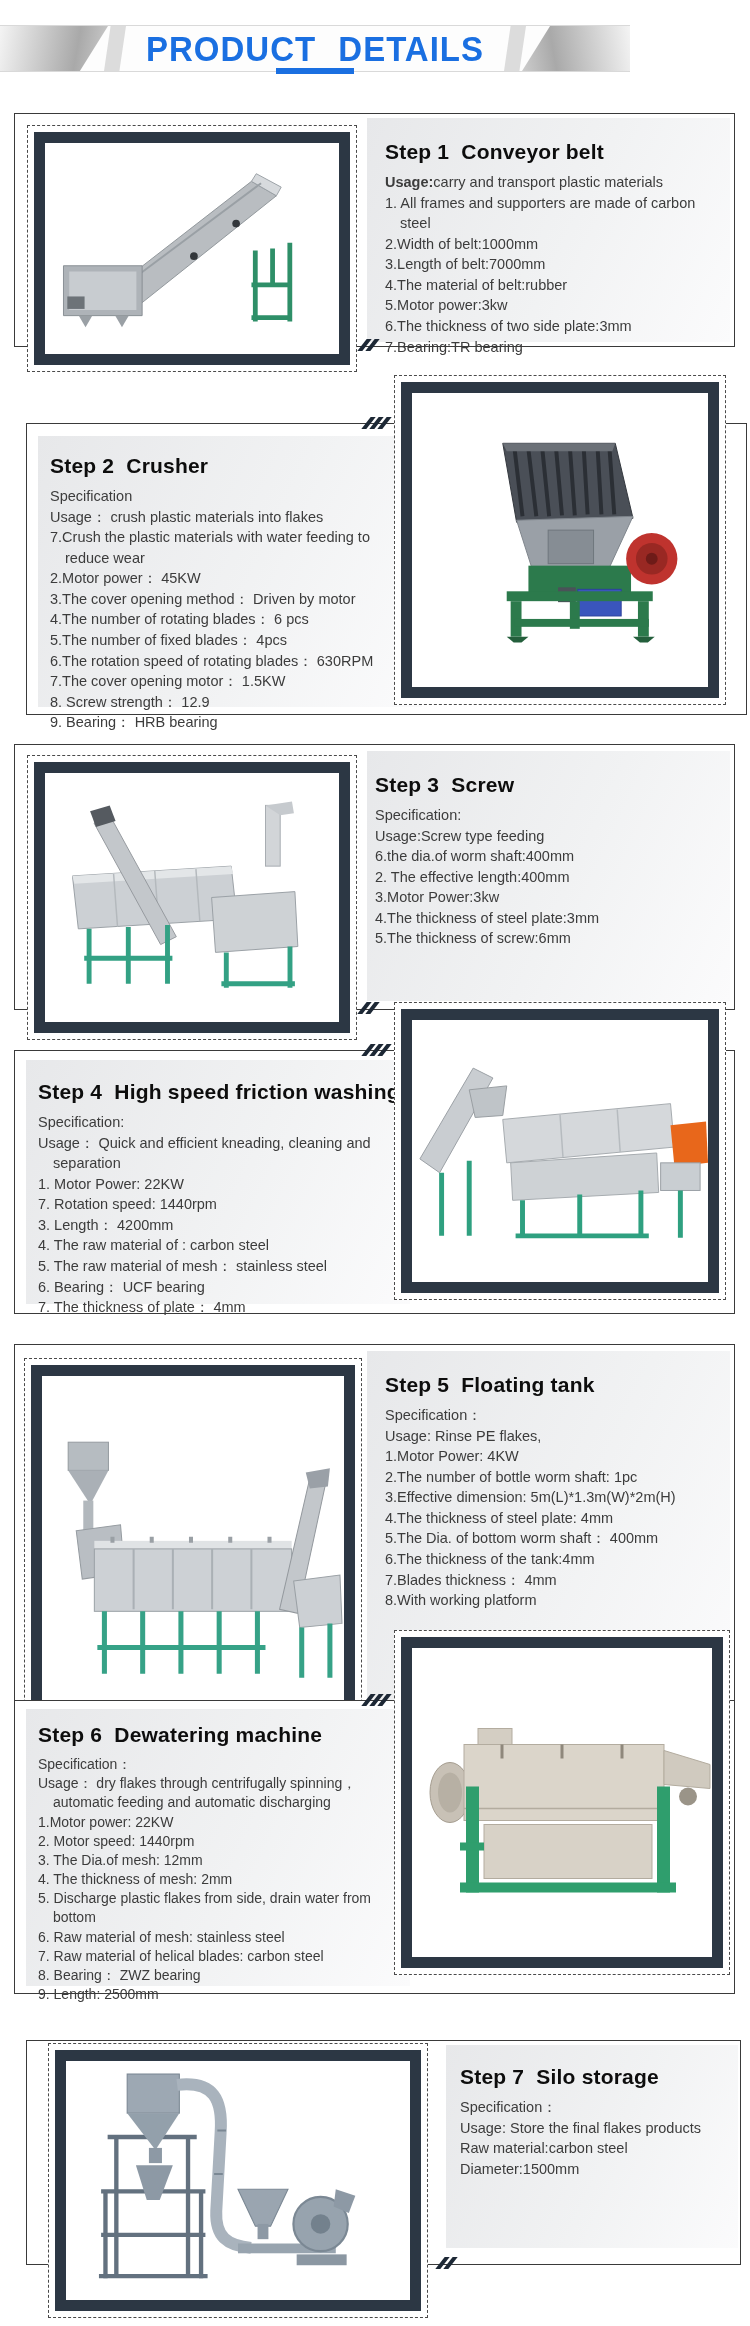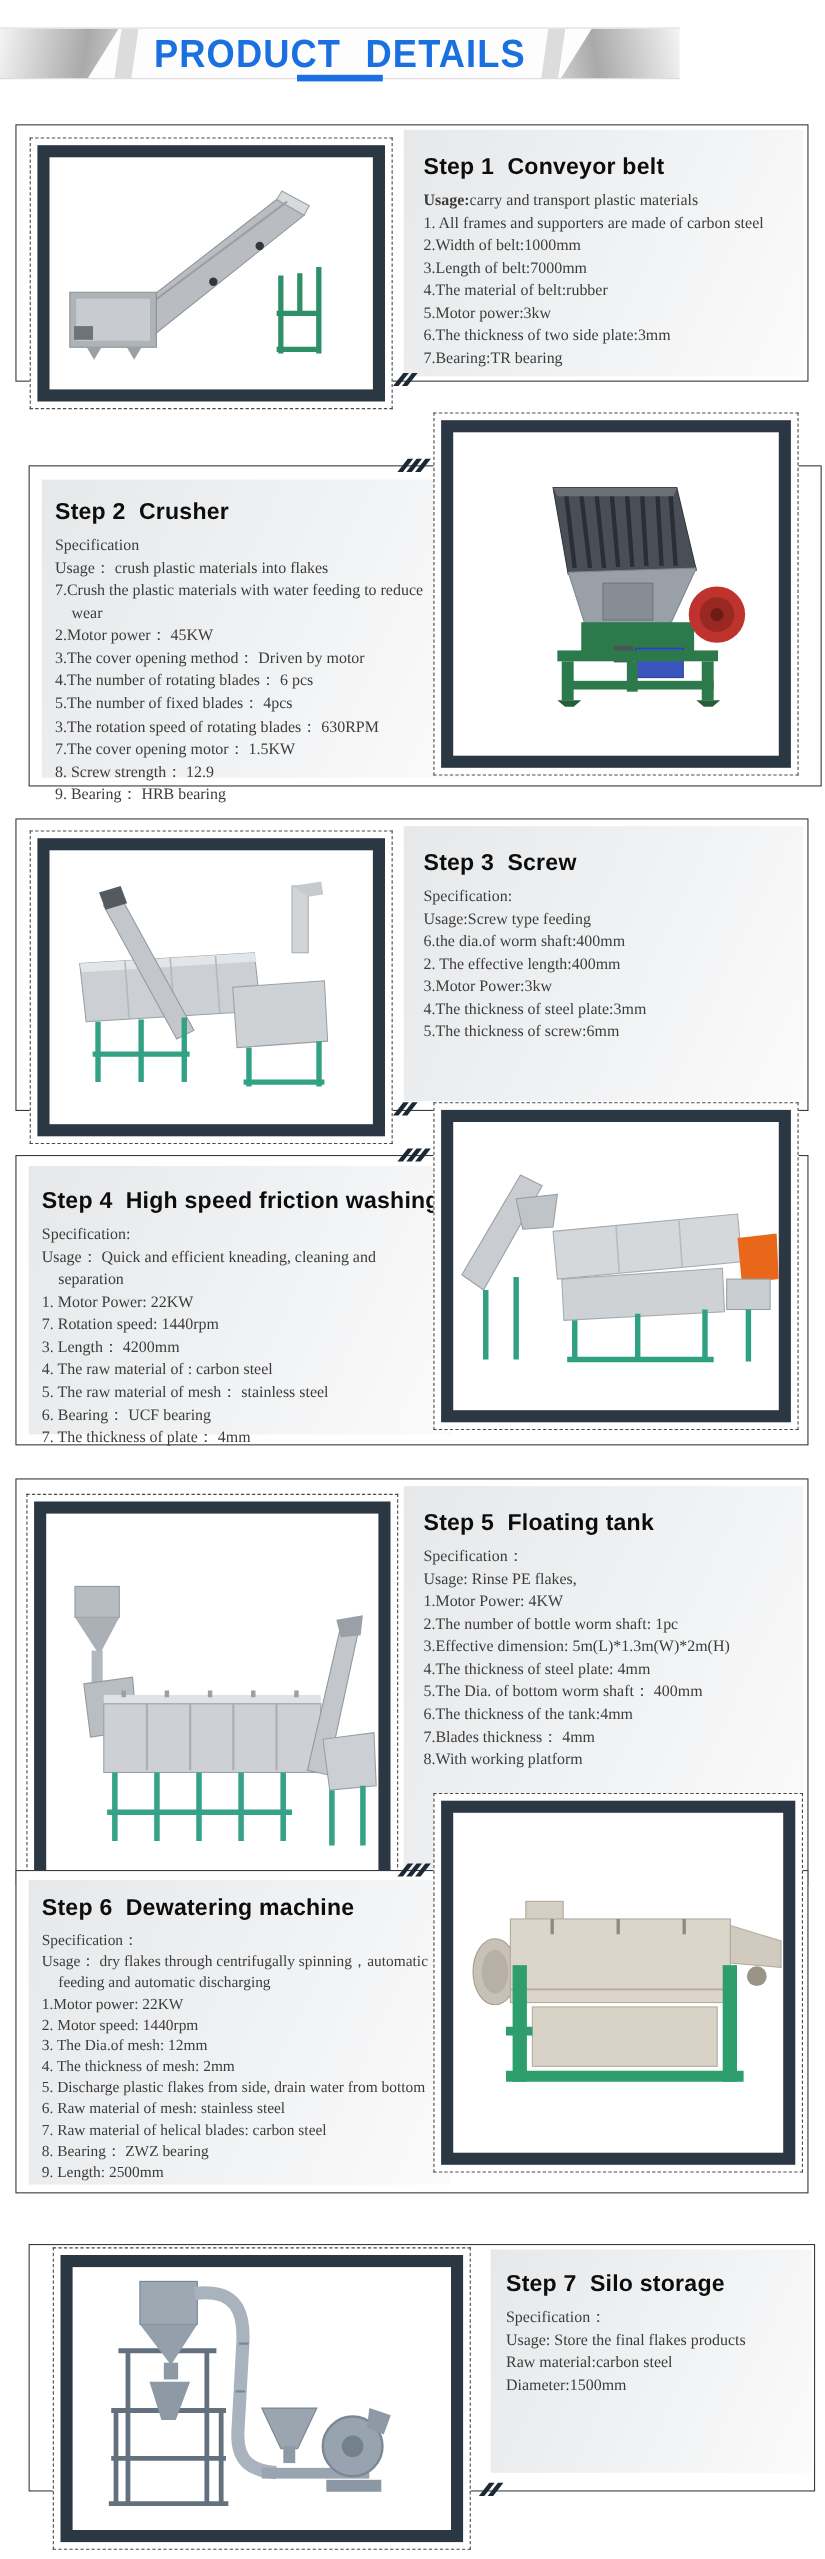--- a/index.html
+++ b/index.html
@@ -4,21 +4,21 @@
 <style>
   html,body { margin:0; padding:0; background:#ffffff; }
   #page {
     position:relative; width:750px; height:2326px; margin:0 auto;
     background:#ffffff; overflow:hidden;
     font-family:"Liberation Sans", sans-serif; color:#3c3c3c;
   }
   
   .header-band {
     position:absolute; left:0; top:25px; width:618px; height:45px;
-    background:#fdfdfd; border-top:1px solid #d9d9d9; border-bottom:1px solid #d9d9d9;
+    background:#fdfdfd; border-top:1px solid #d9d9d9; border-bottom:1px solid #d9d9d9;padding-left:12px;
   }
   .rib { position:absolute; top:0; bottom:0; }
   .rib-l1 { left:0; width:108px;
     background:linear-gradient(100deg,#f4f4f4 0%,#a9a9a9 70%,#cdcdcd 100%);
     clip-path:polygon(0 0,100% 0,74% 100%,0 100%); }
   .rib-l2 { left:104px; width:22px; background:#dcdcdc;
     clip-path:polygon(30% 0,100% 0,70% 100%,0 100%); }
   .rib-r1 { right:0; width:108px;
     background:linear-gradient(260deg,#f4f4f4 0%,#a9a9a9 70%,#cdcdcd 100%);
     clip-path:polygon(26% 0,100% 0,100% 100%,0 100%); }
@@ -38,21 +38,21 @@
   .panel {
     position:absolute;
     background:linear-gradient(115deg,#e7e8ea 0%,#f1f2f3 55%,#fbfbfc 100%);
   }
   .panel h2 {
     margin:0 0 8px 0; font-size:21px; font-weight:bold; color:#0d0d0d;
     white-space:pre-wrap; letter-spacing:0.2px;
   }
   .spec-line {
     font-size:14.5px; line-height:1.42; color:#3c3c3c;
-    padding-left:15px; text-indent:-15px;font-family:Liberation Serif, serif;
+    padding-left:15px; text-indent:-15px;
   }
   .dense .spec-line { font-size:14px; line-height:1.37; }
   .usage-line .b { font-weight:bold; }
   
   .frame {
     position:absolute; border:1px dashed #4a4a4a; padding:6px; background:#ffffff;
     box-sizing:border-box;
   }
   .frame-inner {
     width:100%; height:100%; box-sizing:border-box;
@@ -123,21 +123,21 @@
       <div class="panel" style="left:11px;top:12px;width:362px;bottom:7px;padding:18px 10px 8px 12px;">
         <h2>Step 2  Crusher</h2>
         <div>
             <div class="spec-line">Specification</div>
             <div class="spec-line">Usage： crush plastic materials into flakes</div>
             <div class="spec-line">7.Crush the plastic materials with water feeding to reduce wear</div>
             <div class="spec-line">2.Motor power： 45KW</div>
             <div class="spec-line">3.The cover opening method： Driven by motor</div>
             <div class="spec-line">4.The number of rotating blades： 6 pcs</div>
             <div class="spec-line">5.The number of fixed blades：  4pcs</div>
-            <div class="spec-line">3.The rotation speed of rotating blades： 630RPM</div>
+            <div class="spec-line">6.The rotation speed of rotating blades： 630RPM</div>
             <div class="spec-line">7.The cover opening motor： 1.5KW</div>
             <div class="spec-line">8. Screw strength： 12.9</div>
             <div class="spec-line">9. Bearing： HRB bearing</div>
           </div>
       </div>
     </div>
     <div class="frame" style="left:394px;top:375px;width:332px;height:330px;">
       <div class="frame-inner">
         <svg viewBox="0 0 300 220">
           <polygon points="92,12 206,12 224,88 106,92" fill="#4a4f57" stroke="#33373d" stroke-width="1"></polygon>
@@ -165,21 +165,21 @@
     </div>
     <div class="mark" style="left:366px;top:423px;">
         <i></i>
         <i></i>
         <i></i>
       </div>
   </section>
 
   <section>
     <div class="thinbox" style="left:14px;top:744px;width:719px;height:264px;">
-      <div class="panel" style="left:352px;top:6px;right:4px;bottom:8px;padding:22px 12px 10px 18px;">
+      <div class="panel" style="left:352px;top:6px;right:4px;bottom:8px;padding:22px 12px 10px 8px;">
         <h2>Step 3  Screw</h2>
         <div>
             <div class="spec-line">Specification:</div>
             <div class="spec-line">Usage:Screw type feeding</div>
             <div class="spec-line">6.the dia.of worm shaft:400mm</div>
             <div class="spec-line">2. The effective length:400mm</div>
             <div class="spec-line">3.Motor Power:3kw</div>
             <div class="spec-line">4.The thickness of steel plate:3mm</div>
             <div class="spec-line">5.The thickness of screw:6mm</div>
           </div>

